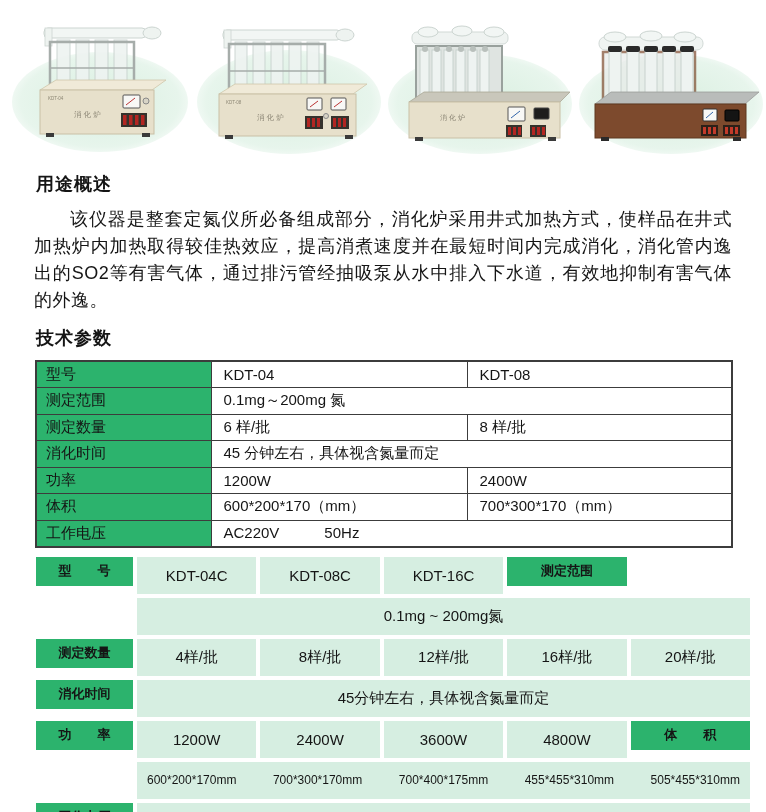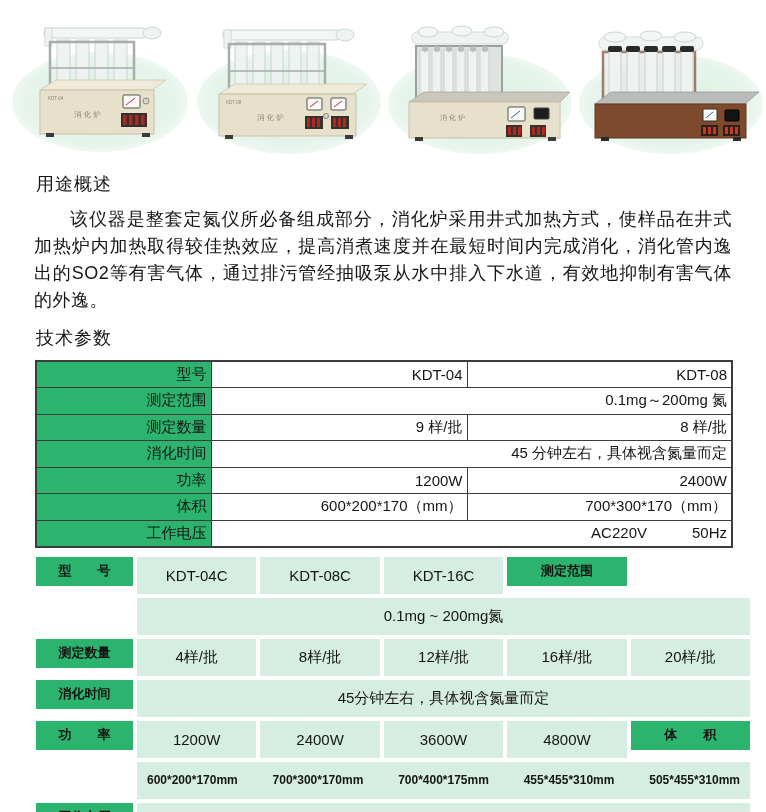--- a/index.html
+++ b/index.html
@@ -6,52 +6,52 @@
     --green:#2cb36d; --mint:#d6eee1; --line:#3c3c3c; --ink:#151515;
   }
   *{box-sizing:border-box;}
   html,body{margin:0;padding:0;}
   body{
     width:766px;height:812px;background:#ffffff;color:var(--ink);
     font-family:"Liberation Sans","DejaVu Sans",sans-serif;overflow:hidden;
   }
   .photos{display:flex;justify-content:space-between;height:160px;padding:4px 14px 0 2px;}
   .photo{width:191px;height:152px;flex:0 0 auto;}
-  h2.sec{font-size:18px;font-weight:normal;margin:12px 0 0 36px;letter-spacing:1px;}
+  h2.sec{font-size:18px;font-weight:bold;margin:12px 0 0 36px;letter-spacing:1px;}
   p.body{
     width:698px;margin:10px 0 0 34px;font-size:18px;line-height:27px;
     text-align:justify;text-indent:2em;letter-spacing:0.5px;
   }
   
   table.t1{
     border-collapse:collapse;margin:10px 0 0 35px;width:698px;table-layout:fixed;
     border:2px solid var(--line);
   }
   table.t1 td{
     border:1px solid var(--line);height:26.5px;font-size:15px;vertical-align:middle;
-    padding:0 4px 0 12px;white-space:nowrap;overflow:hidden;text-align:right;
+    padding:0 4px 0 12px;white-space:nowrap;overflow:hidden;
   }
   table.t1 td.lab{background:var(--green);width:175px;padding-left:9px;}
   table.t1 col.c2{width:256px;}
   
   .t2{
     display:grid;grid-template-columns:97px repeat(5,1fr);gap:4px 4px;
     width:714px;margin:9px 0 0 36px;
   }
   .t2 .lab2{
     background:var(--green);font-weight:bold;font-size:13px;height:29px;
     display:flex;align-items:center;justify-content:center;white-space:pre;
   }
   .t2 .val2{
     background:var(--mint);font-size:15px;height:37px;
     display:flex;align-items:center;justify-content:center;white-space:pre;
   }
   .t2 .span-all{grid-column:2/7;}
   .t2 .merged{font-size:12px;justify-content:space-between;padding:0 10px;}
-  .t2 .merged span{white-space:nowrap;font-weight:bold;}
+  .t2 .merged span{white-space:nowrap;}
 </style>
 </head>
 <body>
 
 <div class="photos">
 
   <svg class="photo" viewBox="0 0 191 152">
     <defs>
         <radialGradient id="g1" cx="50%" cy="50%" r="60%">
       <stop offset="0%" stop-color="#d9efe0"></stop>
@@ -263,21 +263,21 @@
         <td class="lab">型号</td>
         <td class="val">KDT-04</td>
         <td class="val">KDT-08</td>
       </tr>
       <tr>
         <td class="lab">测定范围</td>
         <td class="val" colspan="2">0.1mg～200mg 氮</td>
       </tr>
       <tr>
         <td class="lab">测定数量</td>
-        <td class="val">9 样/批</td>
+        <td class="val">6 样/批</td>
         <td class="val">8 样/批</td>
       </tr>
       <tr>
         <td class="lab">消化时间</td>
         <td class="val" colspan="2">45 分钟左右，具体视含氮量而定</td>
       </tr>
       <tr>
         <td class="lab">功率</td>
         <td class="val">1200W</td>
         <td class="val">2400W</td>

